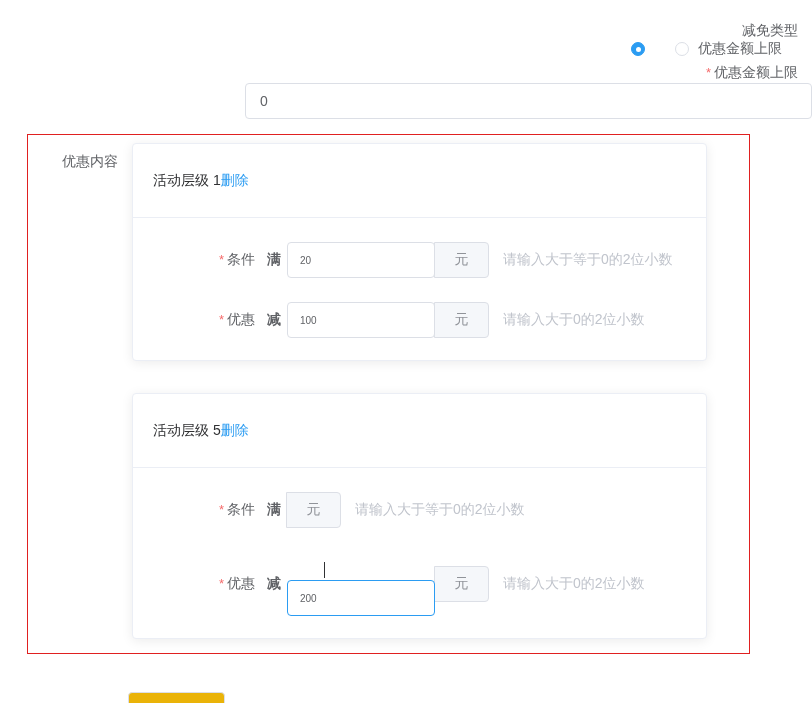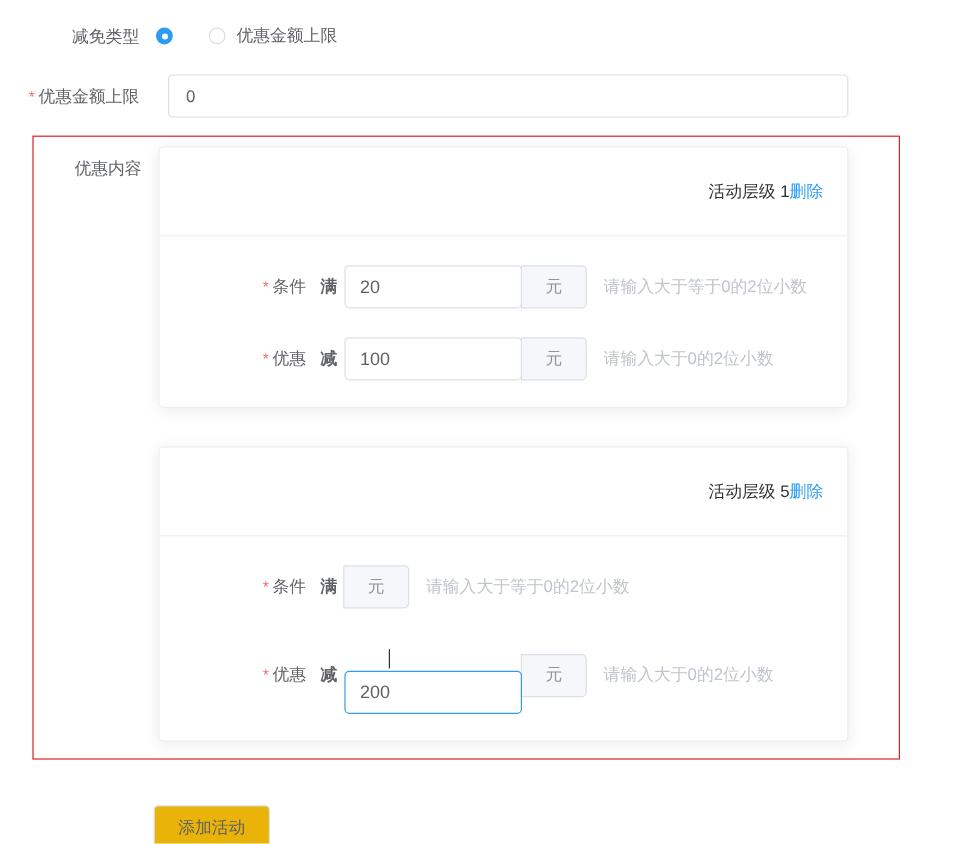--- a/index.html
+++ b/index.html
@@ -13,21 +13,21 @@
     --suffix_bg:#f5f7fa;
     --suffix_text:#909399;
     --asterisk:#f56c6c;
   }
   *{box-sizing:border-box;margin:0;padding:0;}
   html,body{width:812px;height:703px;background:#fff;overflow:hidden;}
   body{font-family:"Liberation Sans","DejaVu Sans",sans-serif;font-size:14px;color:var(--label);}
   .page{padding-top:20px;}
 
   
-  .form-row{display:flex;align-items:center;}
+  .form-row{display:flex;align-items:flex-end;flex-direction:column;}
   .row-radio{margin-bottom:22px;height:20px;}
   .form-label{width:130px;text-align:right;padding-right:14px;color:var(--label);flex:none;line-height:20px;}
   .req{color:var(--asterisk);margin-right:3px;font-size:13px;}
 
   
   .radio-group{display:flex;align-items:center;}
   .radio{display:flex;align-items:center;cursor:pointer;margin-right:30px;}
   .radio-circle{width:14px;height:14px;border-radius:50%;border:1px solid var(--border);background:#fff;display:inline-block;position:relative;flex:none;}
   .radio-circle.checked{background:var(--accent);border-color:var(--accent);}
   .radio-circle.checked::after{content:"";position:absolute;left:50%;top:50%;width:5px;height:5px;margin:-2.5px 0 0 -2.5px;border-radius:50%;background:#fff;}
@@ -39,33 +39,33 @@
 
   
   .danger-box{margin:15px 0 0 27px;width:723px;border:1px solid var(--danger);padding:8px 4px 14px 0;}
   .box-row{display:flex;align-items:flex-start;}
   .box-label{width:104px;padding-top:8px;padding-right:14px;text-align:right;color:var(--label);flex:none;}
   .tiers{width:575px;}
 
   
   .card{width:575px;background:#fff;border:1px solid var(--card_border);border-radius:4px;box-shadow:0 2px 12px rgba(0,0,0,0.08);}
   .card + .card{margin-top:32px;}
-  .card-header{height:74px;padding:0 20px;display:flex;align-items:center;justify-content:flex-end;border-bottom:1px solid var(--card_border);}
+  .card-header{height:74px;padding:0 20px;display:flex;align-items:center;justify-content:flex-start;border-bottom:1px solid var(--card_border);}
   .card-title{color:var(--title);}
   .delete-link{color:var(--accent);cursor:pointer;text-decoration:none;}
   .card-body{padding:24px 20px 22px 20px;}
   .tier-row{display:flex;align-items:center;}
   .tier-row + .tier-row{margin-top:24px;}
   .tier-label{width:128px;text-align:right;margin-right:6px;color:var(--label);flex:none;white-space:nowrap;}
   .kw{font-weight:bold;margin-left:12px;color:var(--label);}
 
   
   .input-group{display:flex;align-items:center;flex:none;}
   .input-wrap{position:relative;display:inline-block;z-index:1;}
-  .ig-input{width:148px;height:36px;border:1px solid var(--border);border-radius:4px;padding:0 12px;font-size:15px;color:var(--label);outline:none;font-family:inherit;background:#fff;display:block;}
+  .ig-input{width:148px;height:36px;border:1px solid var(--border);border-radius:4px;padding:0 12px;font-size:10px;color:var(--label);outline:none;font-family:inherit;background:#fff;display:block;}
   .ig-input.focused{border-color:var(--accent);margin-top:28px;}
   .caret{position:absolute;left:37px;top:10px;width:1px;height:16px;background:#303133;}
   .ig-suffix{margin-left:-1px;width:55px;height:36px;background:var(--suffix_bg);border:1px solid var(--border);border-radius:0 4px 4px 0;color:var(--suffix_text);display:flex;align-items:center;justify-content:center;flex:none;}
   .hint{margin-left:14px;color:var(--hint);white-space:nowrap;}
 
   
   .add-btn{margin:38px 0 0 128px;width:97px;height:38px;background:#eab308;border:1px solid var(--border);border-radius:4px;color:var(--label);font-size:14px;font-family:inherit;cursor:pointer;}
 </style>
 </head>
 <body>

